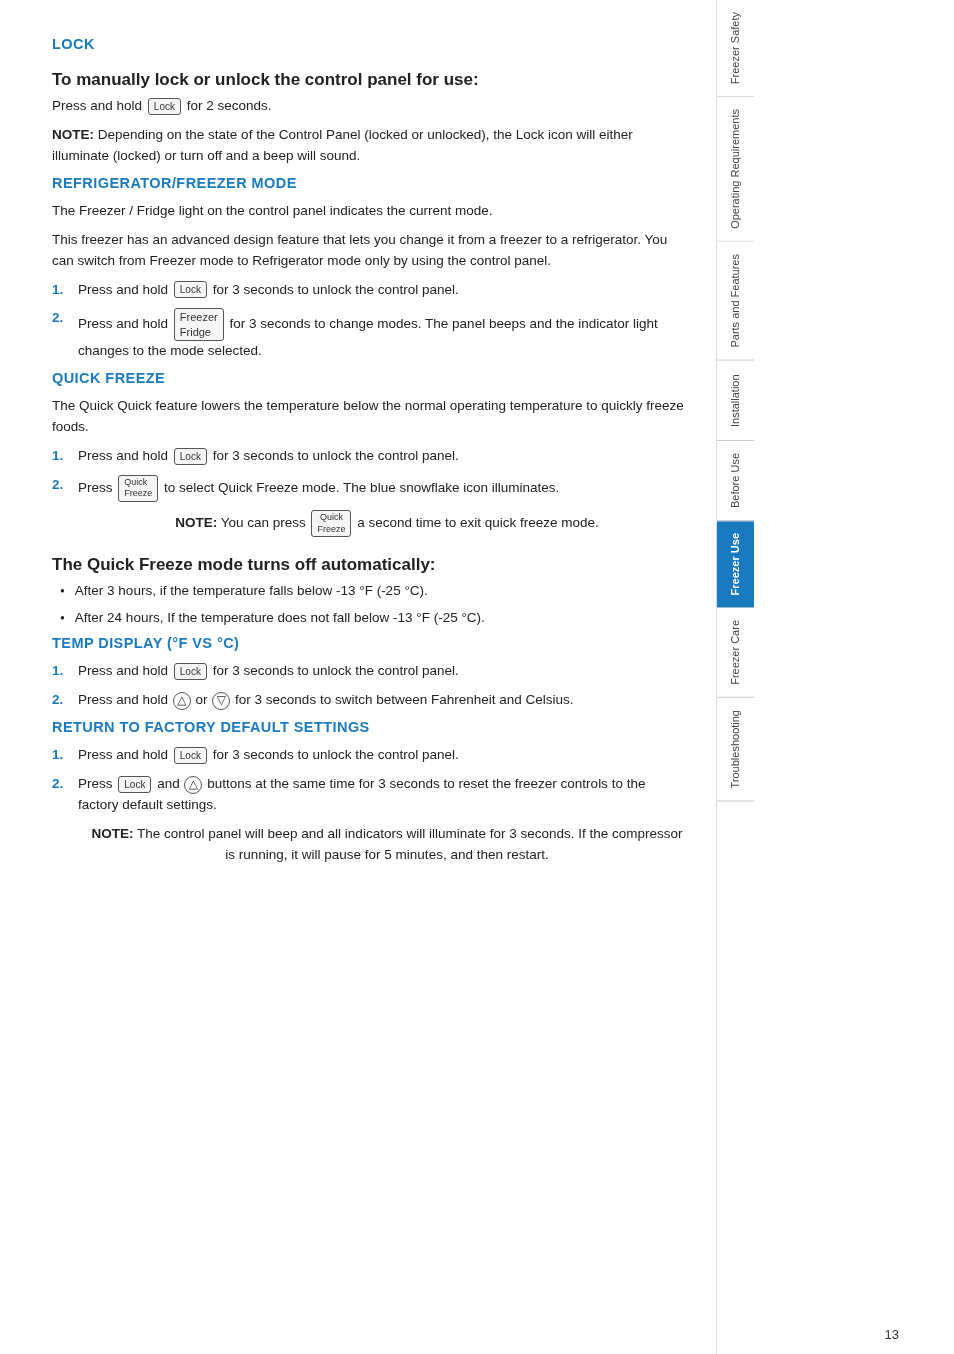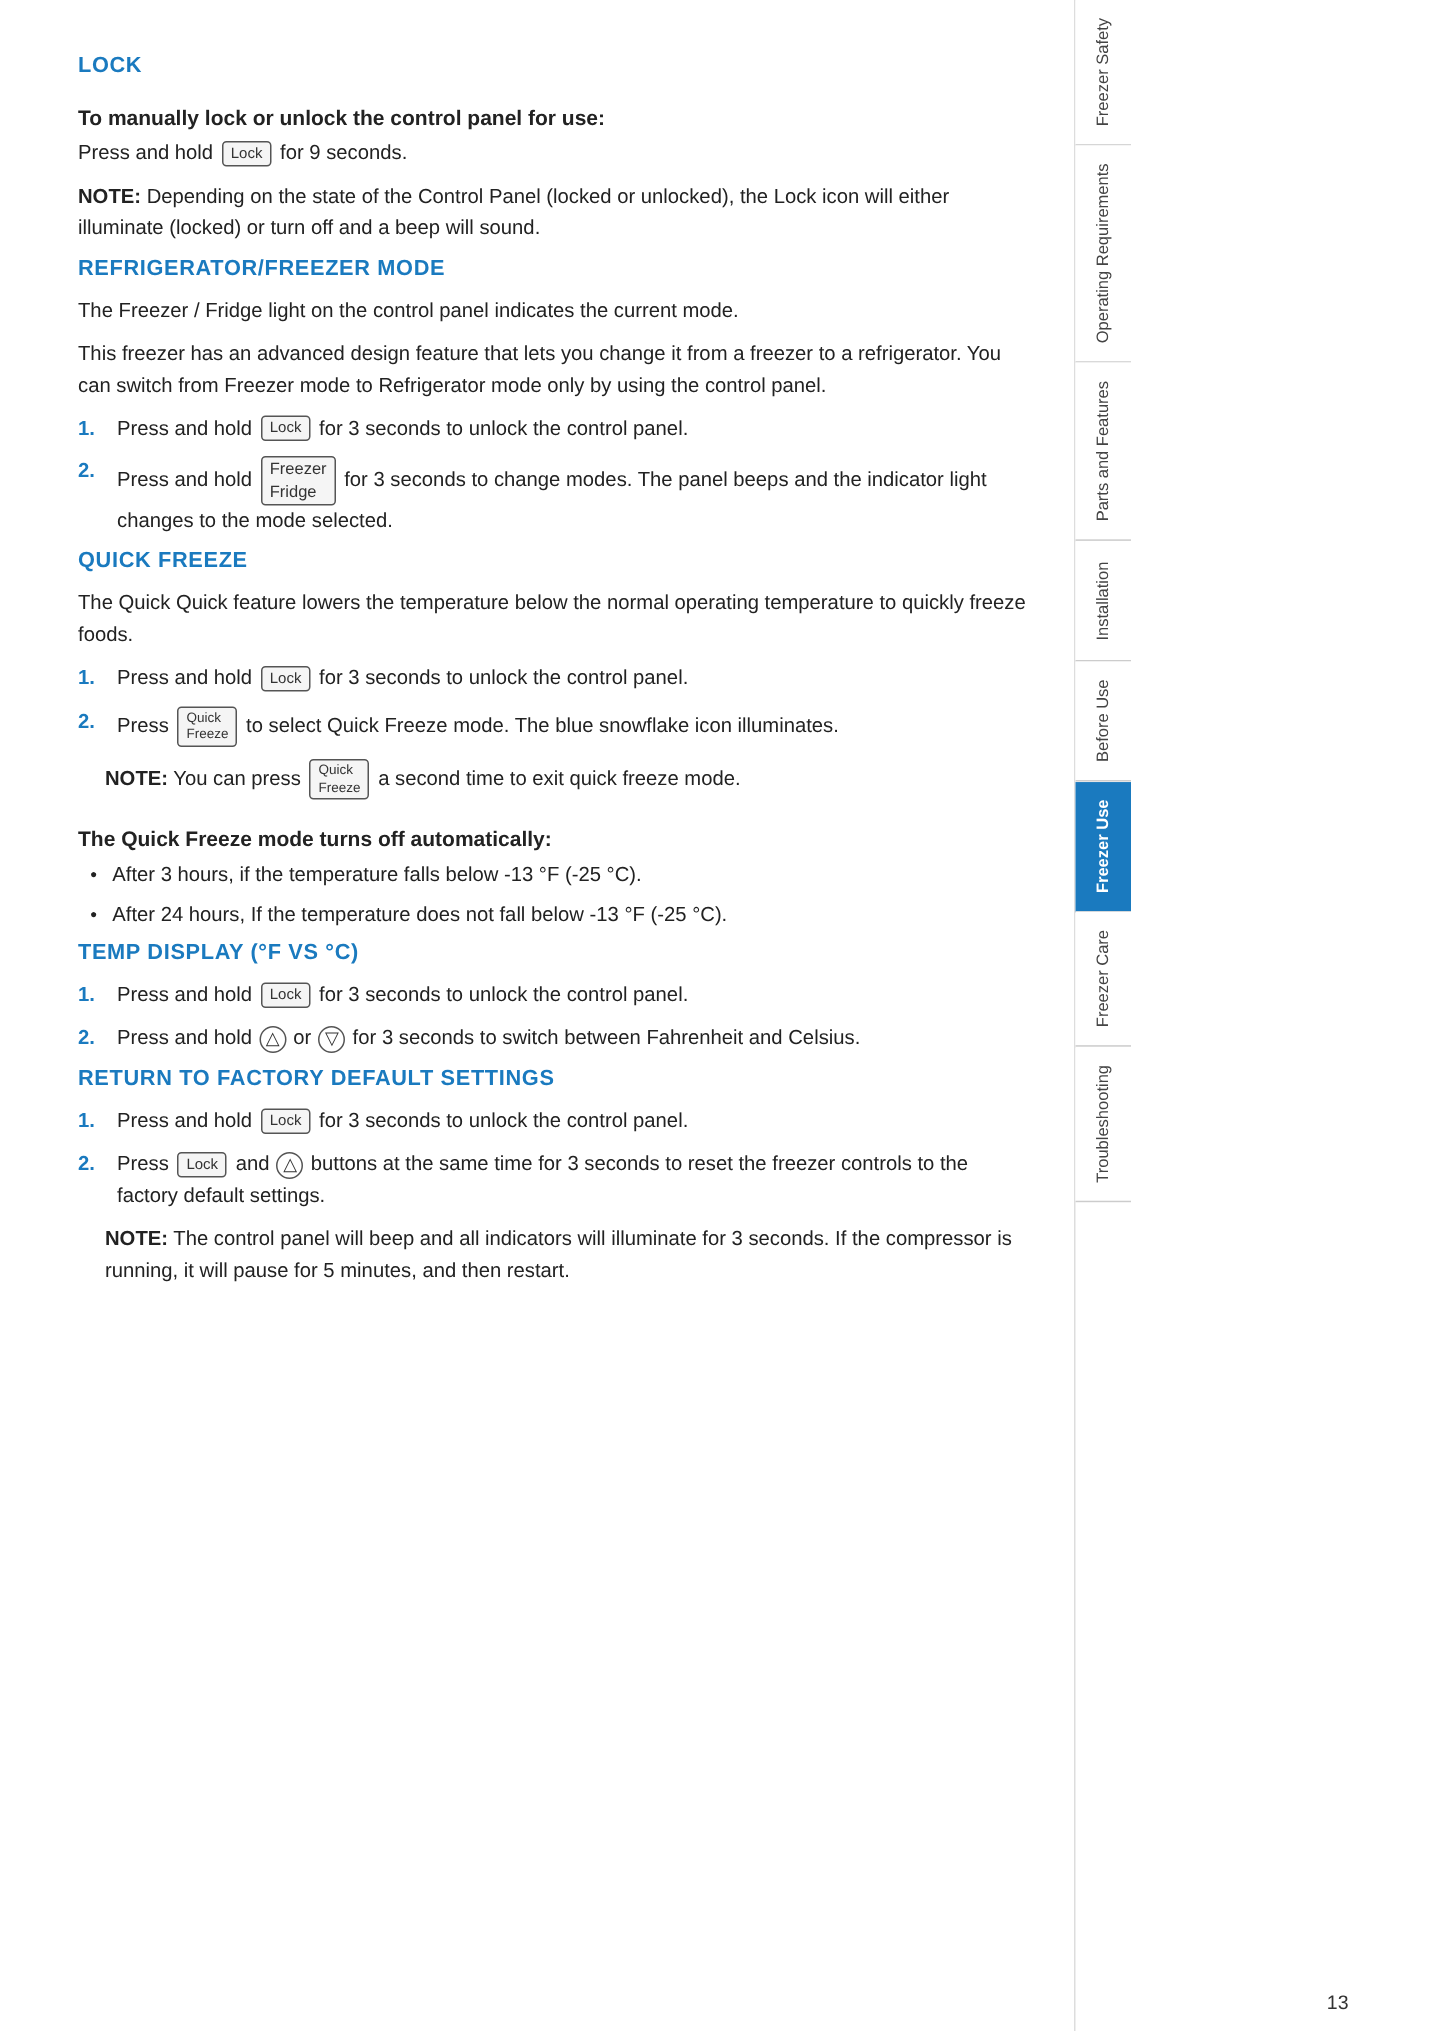--- a/index.html
+++ b/index.html
@@ -66,21 +66,21 @@
       margin-top: 28px;
       margin-bottom: 10px;
     }
 
     .section-heading:first-child {
       margin-top: 0;
     }
 
     .sub-heading {
       font-weight: bold;
-      font-size: 14px;
+      font-size: 17px;
       margin-top: 18px;
       margin-bottom: 6px;
     }
 
     p {
       margin-bottom: 8px;
       line-height: 1.55;
     }
 
     
@@ -161,23 +161,24 @@
       height: 18px;
       border: 1.5px solid #555;
       border-radius: 50%;
       font-size: 12px;
       vertical-align: middle;
       margin: 0 1px;
       color: #333;
     }
 
     .indented-note {
-      margin-left: 18px;
+      margin-left: 36px;
       margin-top: 4px;
       margin-bottom: 8px;
+      text-align: center;
     }
 
     .page-number {
       position: absolute;
       bottom: 12px;
       right: 55px;
       font-size: 13px;
       color: #333;
     }
   </style>
@@ -186,21 +187,21 @@
 
 <div class="page-wrapper">
   <div class="main-content">
 
     <div>
       <div class="section-heading">LOCK</div>
       <div class="sub-heading">To manually lock or unlock the control panel for use:</div>
       <p>
         <span>Press and hold</span>
         <span class="key-btn">Lock</span>
-        <span>for 9 seconds.</span>
+        <span>for 2 seconds.</span>
       </p>
       <p>
         <span class="note-bold">NOTE:</span>
         <span> </span>
         <span>Depending on the state of the Control Panel (locked or unlocked), the Lock icon will either illuminate (locked) or turn off and a beep will sound.</span>
       </p>
     </div>
 
     <div>
       <div class="section-heading">REFRIGERATOR/FREEZER MODE</div>

